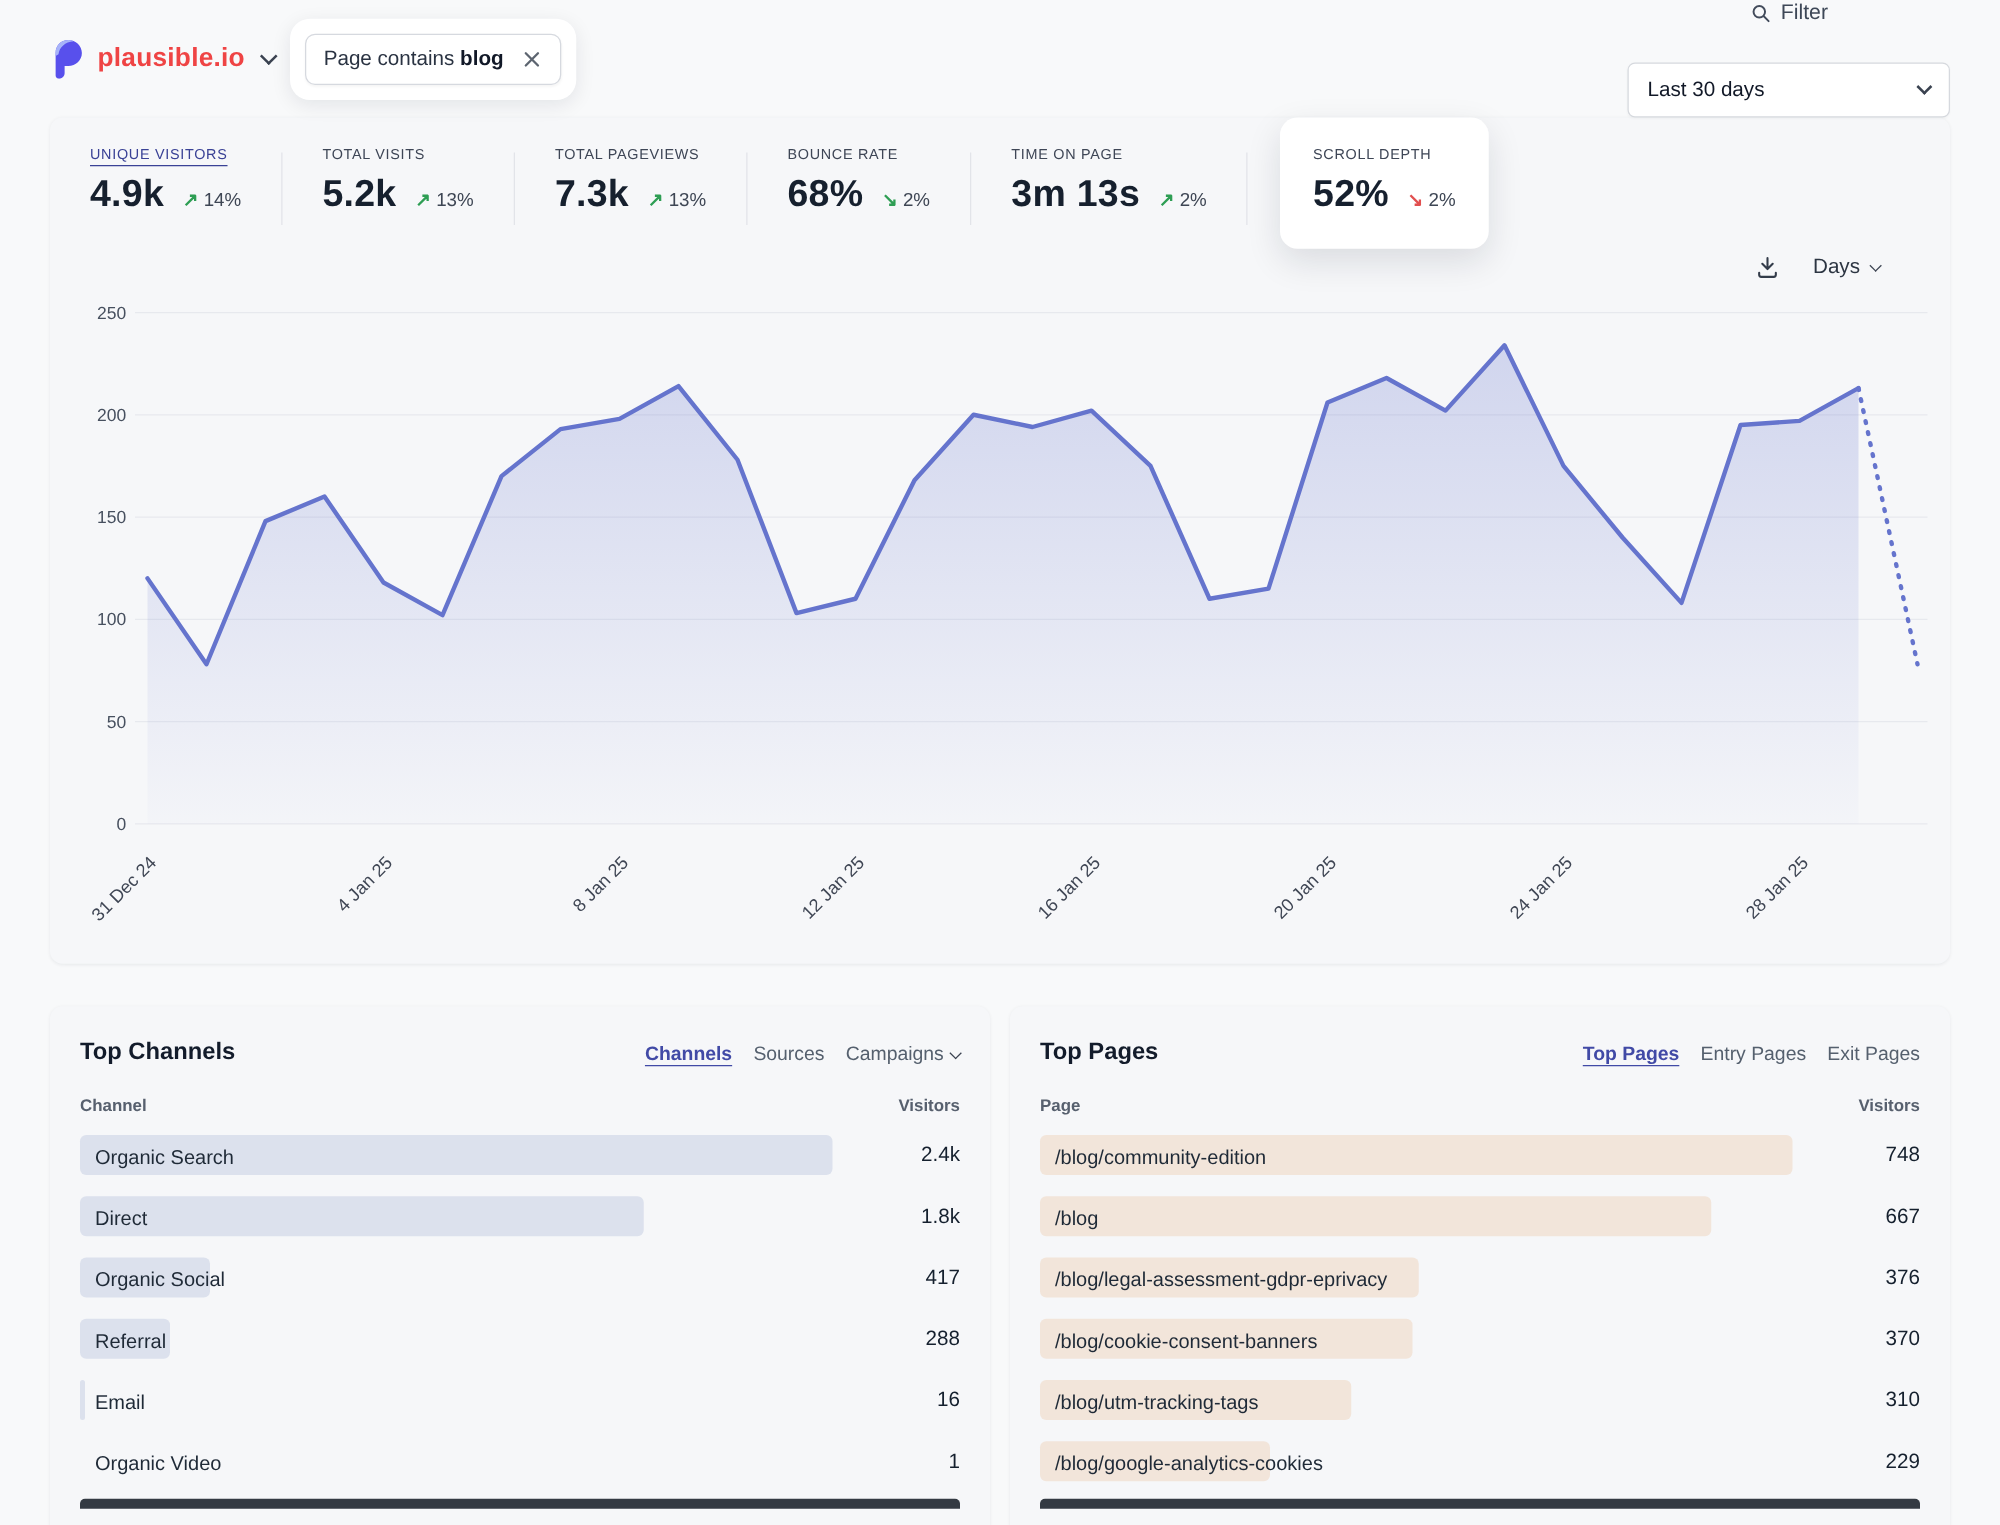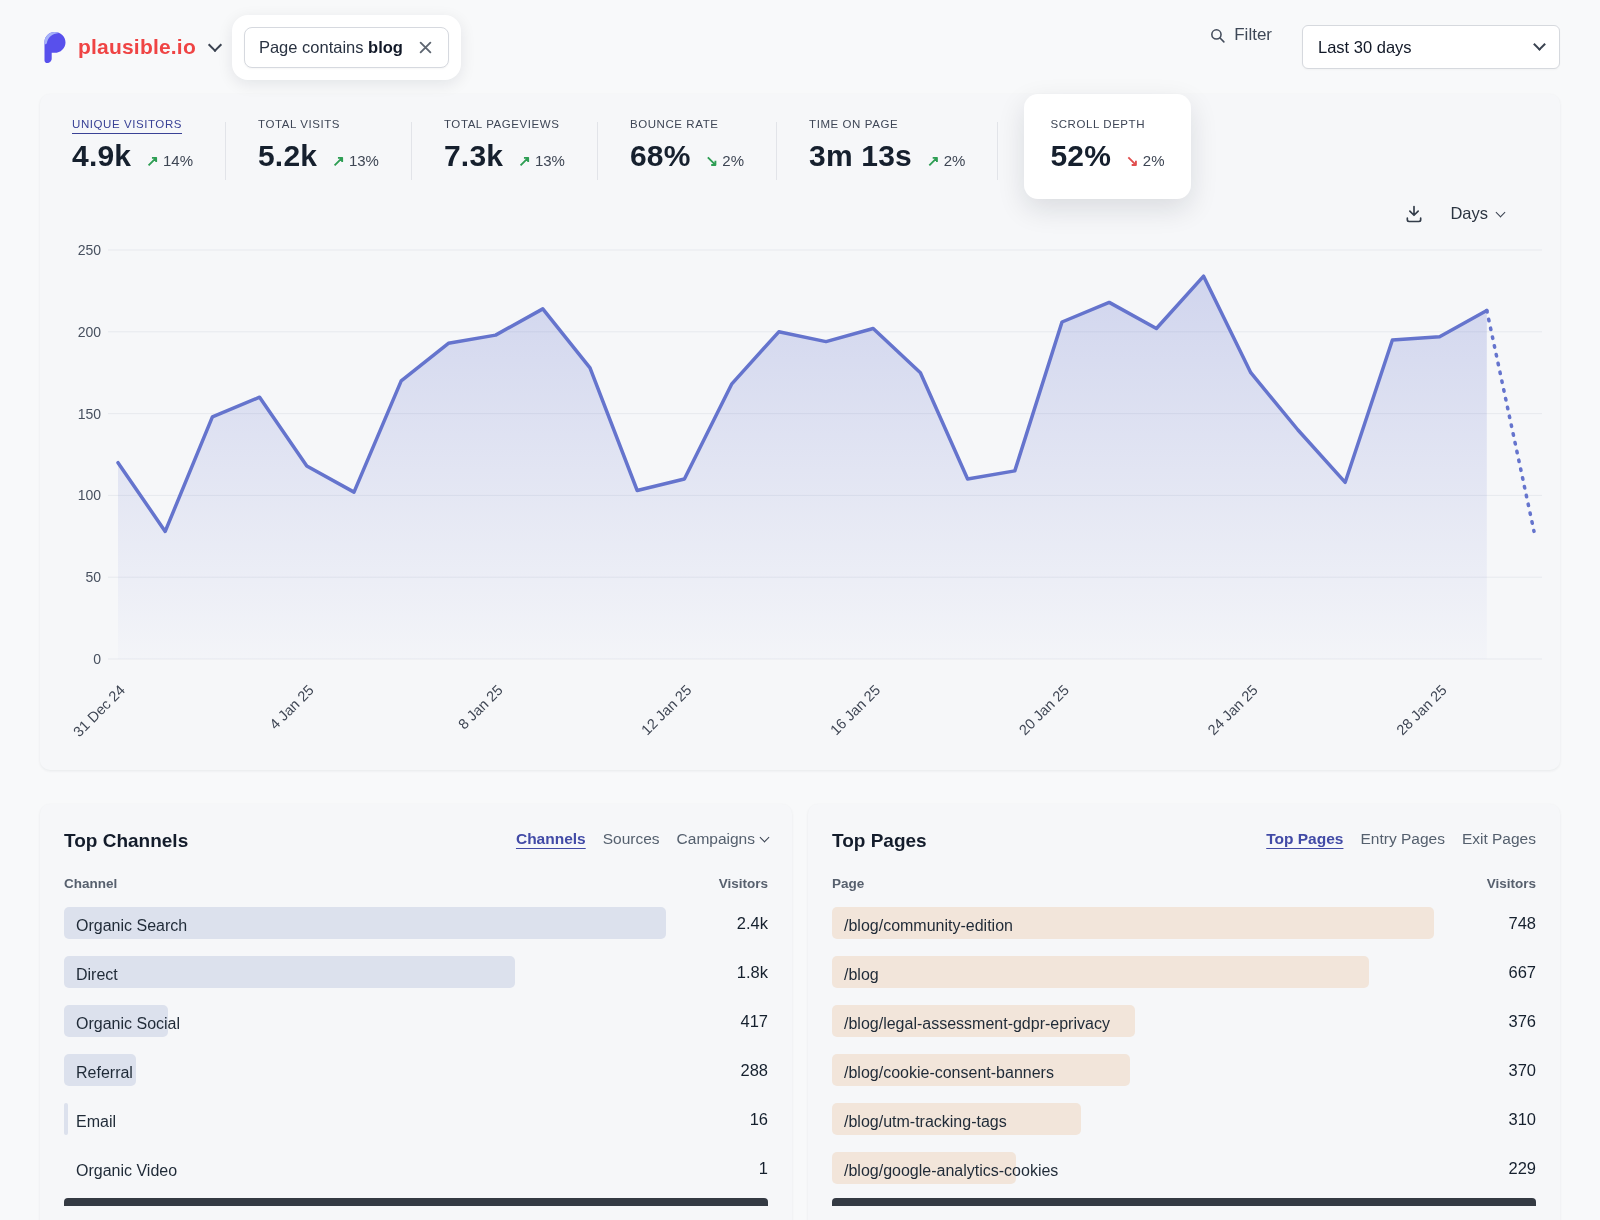--- a/index.html
+++ b/index.html
@@ -21,21 +21,21 @@
   .chev.small { width:7px; height:7px; border-width:1.8px; margin-top:-3px; }
 
   .filter-glow { margin-left:12px; background:#ffffff; border-radius:16px; padding:12px;
                  box-shadow:0 4px 16px rgba(15,23,42,.09); }
   .filter-pill { display:flex; align-items:center; gap:14px; background:#fff;
                  border:1px solid #d6d9df; border-radius:8px; padding:10px 14px;
                  font-size:16.5px; color:#2a3342; cursor:pointer; box-shadow:0 1px 2px rgba(0,0,0,.04); }
   .filter-pill b { color:#111827; }
   .x-wrap { display:inline-flex; cursor:pointer; padding:2px; }
 
-  .topbar .right { margin-left:auto; display:flex; align-items:flex-start; gap:30px; }
+  .topbar .right { margin-left:auto; display:flex; align-items:center; gap:30px;flex-direction:column; }
   .filter-btn { display:flex; align-items:center; gap:8px; font-size:17px; color:#3e4857; cursor:pointer; }
   .range { width:258px; height:44px; background:#fff; border:1px solid #d6d9de; border-radius:6px;
            display:flex; align-items:center; padding:0 15px; font-size:16.5px; color:#111827;
            cursor:pointer; box-shadow:0 1px 2px rgba(0,0,0,.03); }
   .range .chev { margin-left:auto; }
 
   
   .main-card { margin:0 40px; background:#f6f7f9; border-radius:10px;
                box-shadow:0 1px 3px rgba(16,24,40,.07); padding:0 0 24px 0; }
   .stats-row { display:flex; align-items:flex-start; padding:24px 0 0 32px; height:96px; }
@@ -57,21 +57,21 @@
 
   .chart-wrap { padding:0; }
   svg text { font-family:"Liberation Sans", sans-serif; }
   .ytick { font-size:14px; fill:#47505f; }
   .xtick { font-size:14.5px; fill:#3f4654; }
 
   
   .cards-row { display:flex; gap:16px; margin:34px 40px 0; }
   .card { flex:1; background:#f6f7f9; border-radius:10px; box-shadow:0 1px 3px rgba(16,24,40,.07);
           padding:26px 24px 0; height:500px; }
-  .card-head { display:flex; align-items:flex-start; justify-content:space-between; }
+  .card-head { display:flex; align-items:flex-end; justify-content:space-between; }
   .card-title { font-size:19px; font-weight:700; color:#131c2b; }
   .tabs { display:flex; align-items:center; gap:17px; font-size:15.5px; color:#55606e; }
   .tab { cursor:pointer; white-space:nowrap; display:inline-flex; align-items:center; gap:6px; }
   .tab.active { color:var(--link,#414aa6); font-weight:700;
                 text-decoration:underline; text-underline-offset:4px; }
   .cols { display:flex; justify-content:space-between; margin-top:24px;
           font-size:13.5px; font-weight:700; color:#57606e; }
   .rows { margin-top:13px; }
   .brow { display:flex; align-items:center; height:38px; margin-bottom:11px; cursor:pointer; }
   .btrack { flex:1; position:relative; height:32px; }

